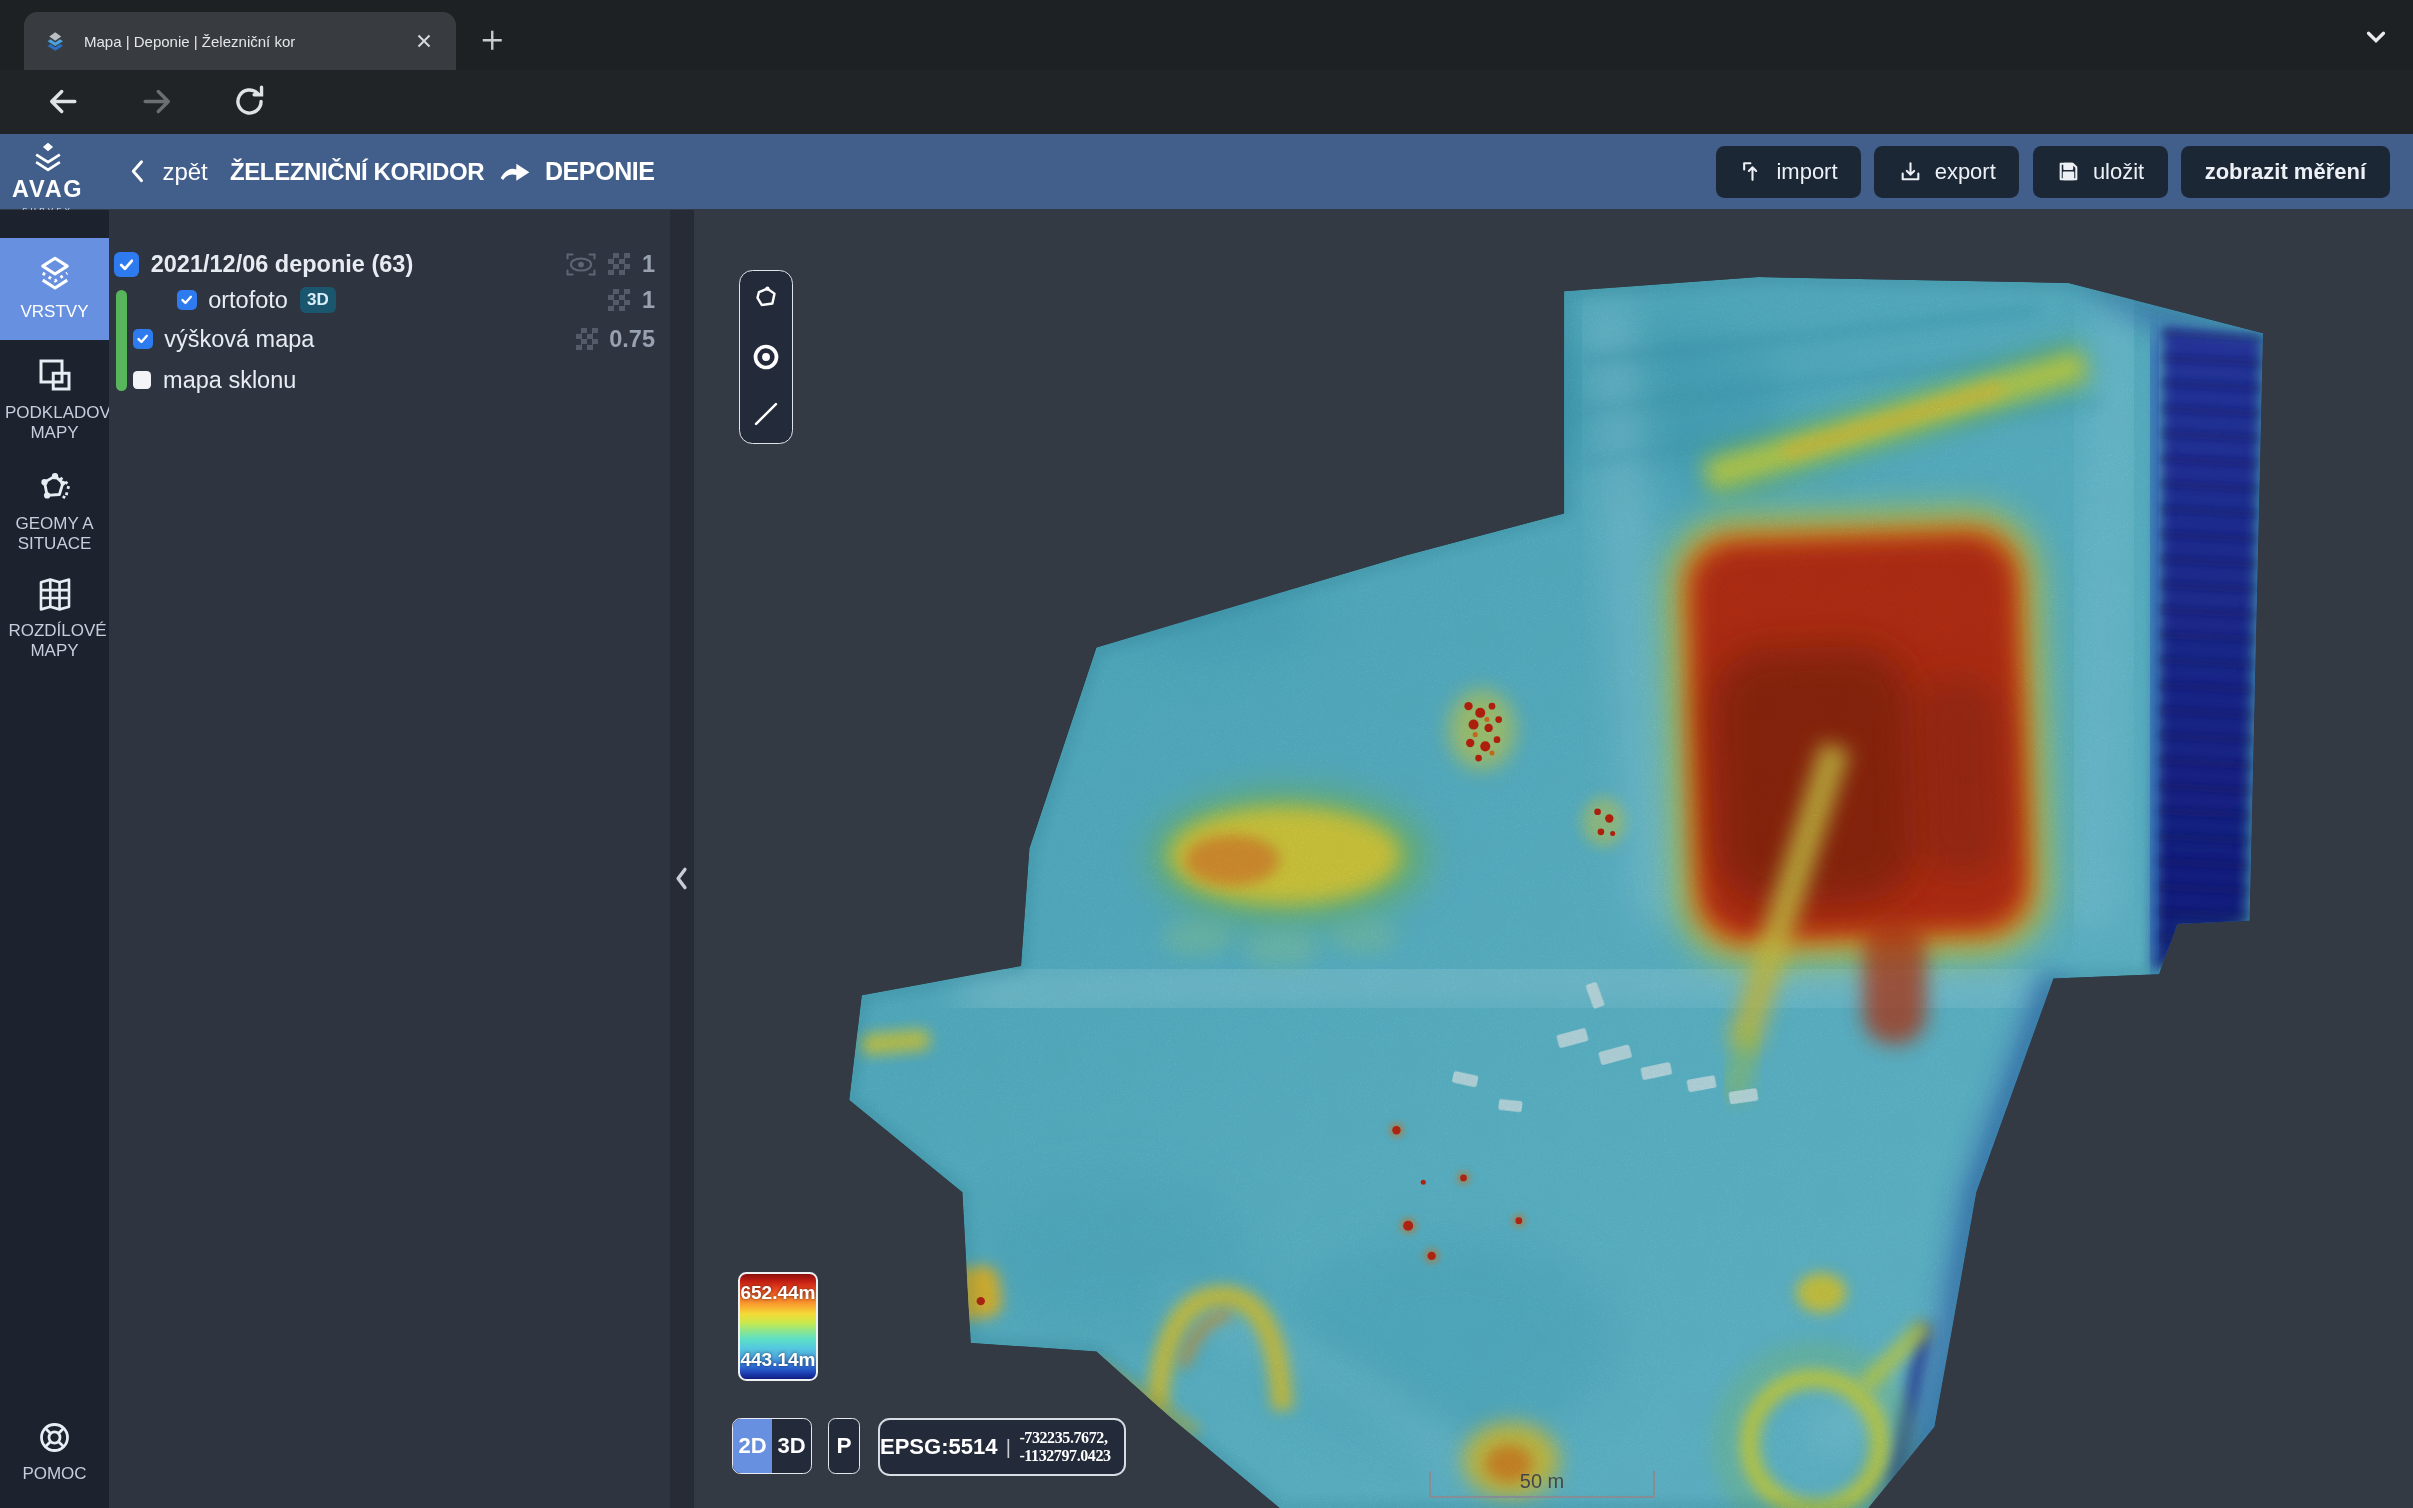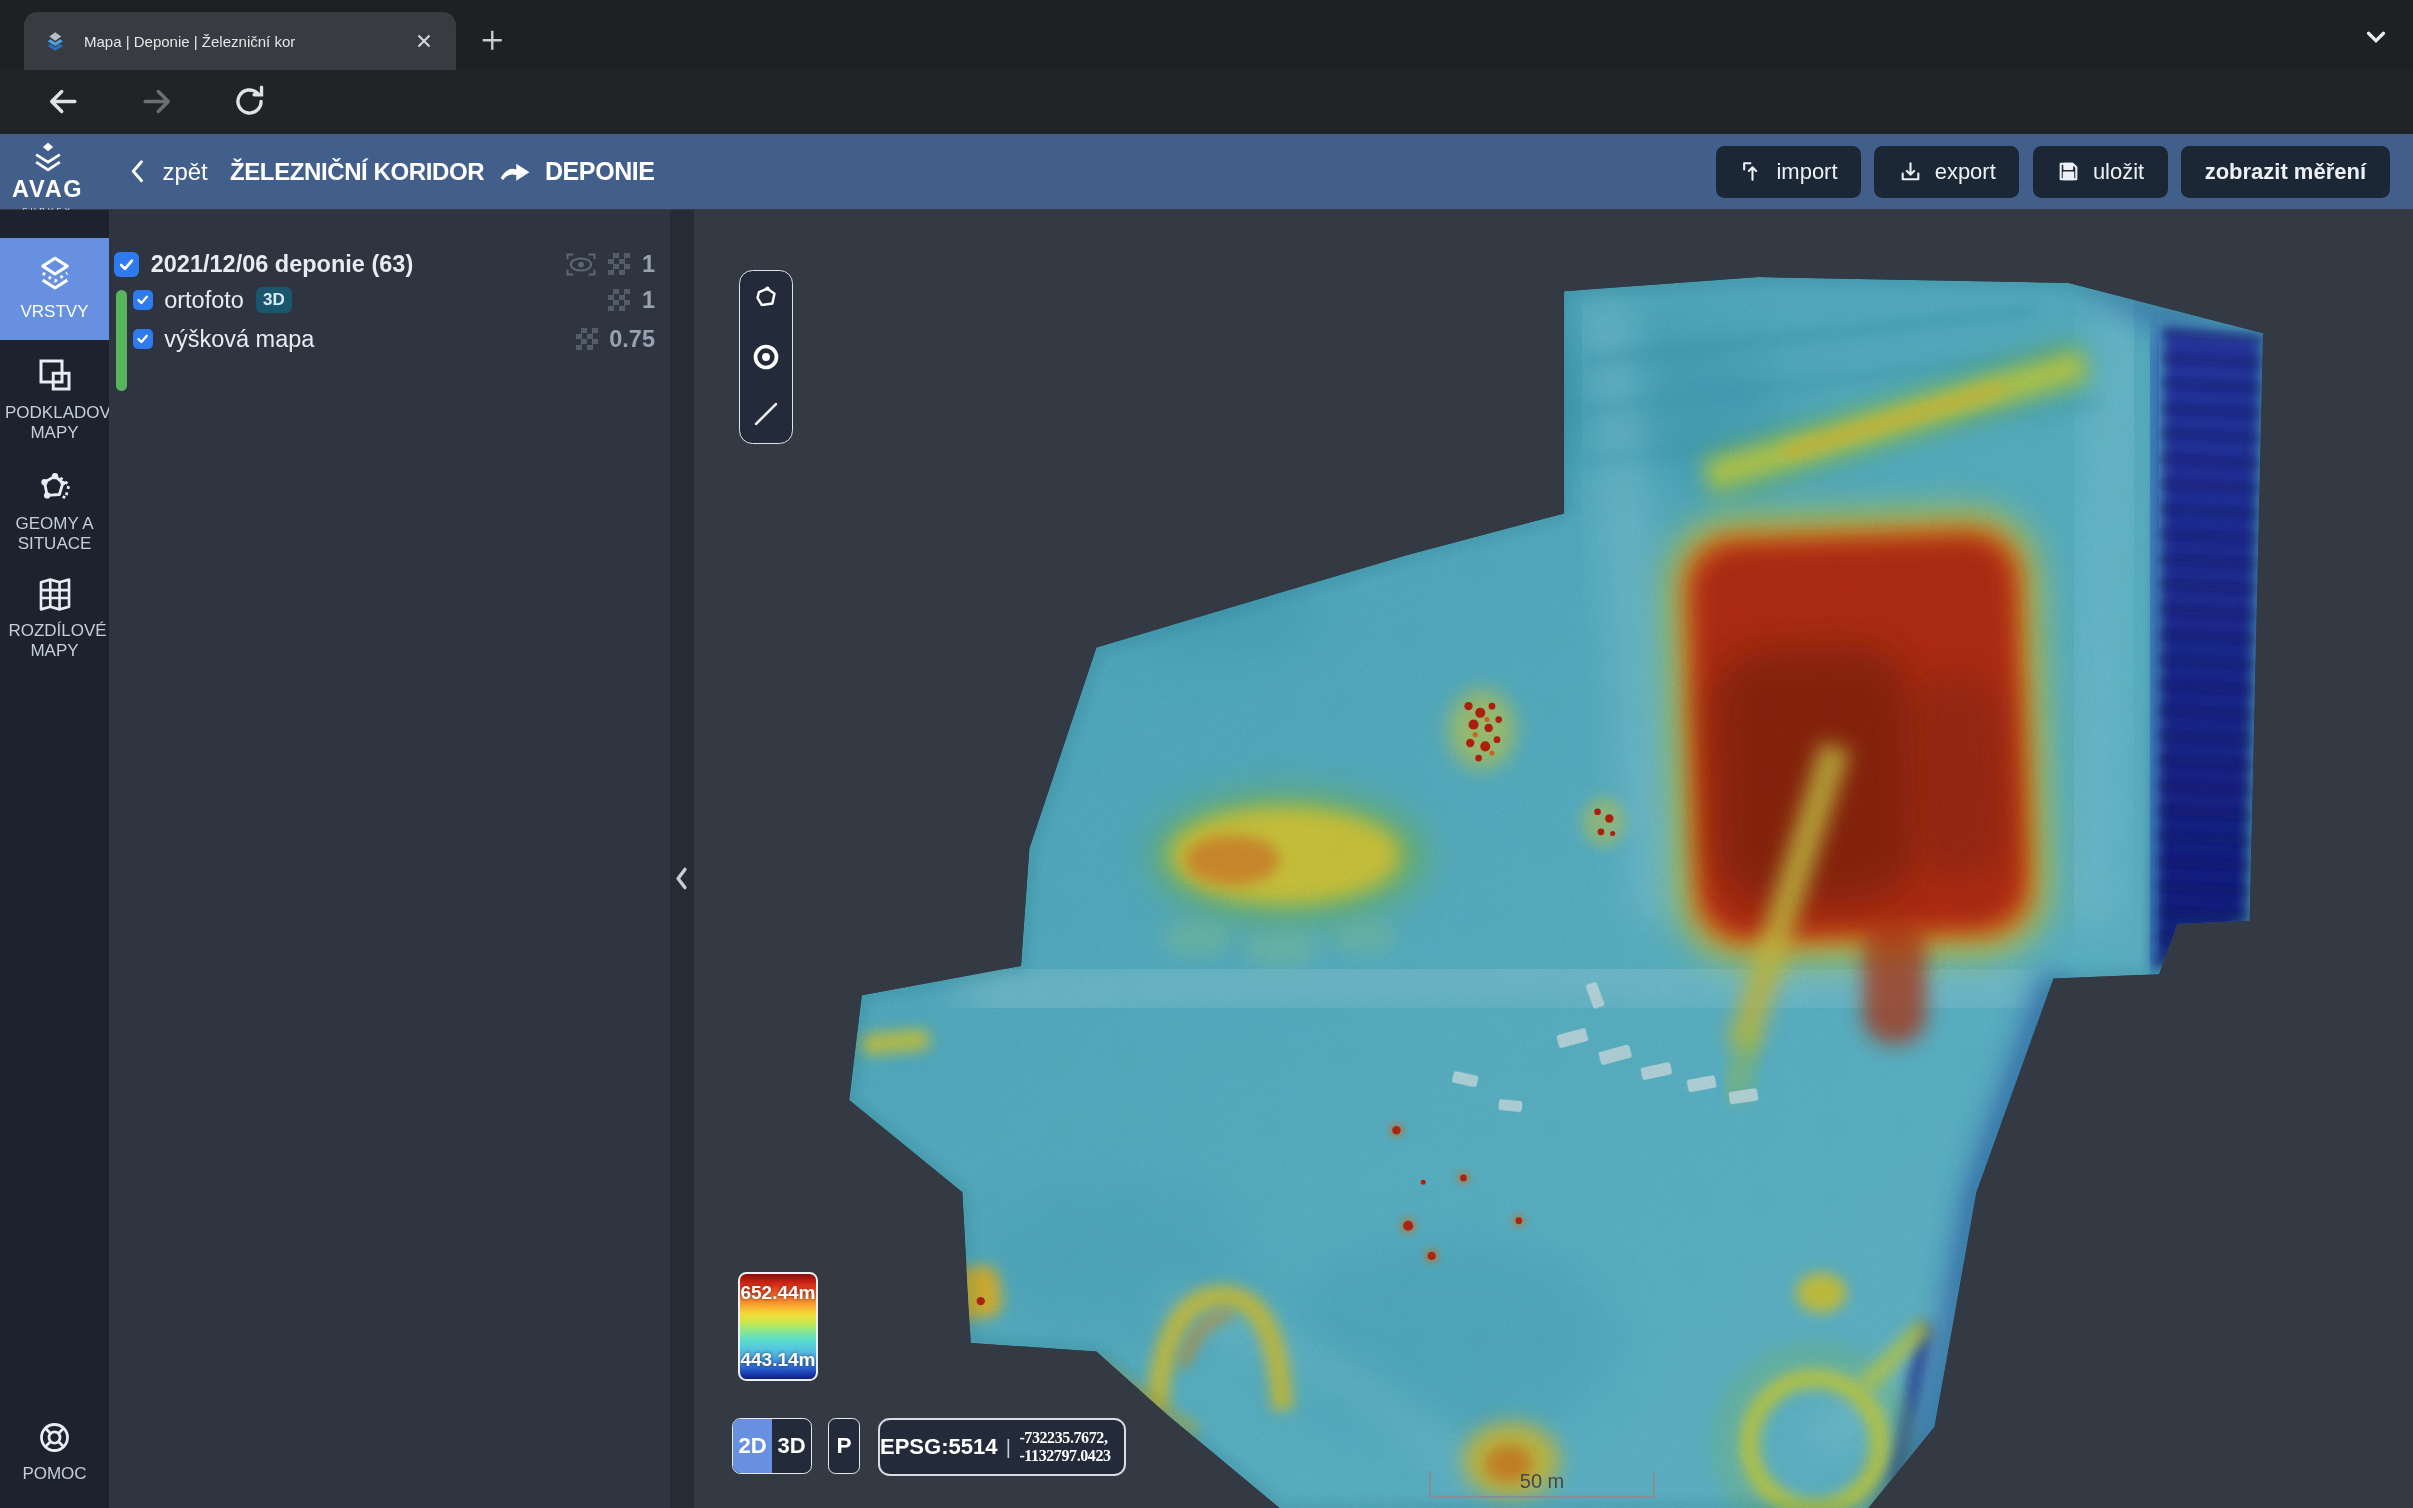--- a/index.html
+++ b/index.html
@@ -330,21 +330,21 @@
             <circle cx="19" cy="16" r="3.4" fill="currentColor" stroke="none"></circle>
           </svg>
         </span>
         <span class="checker"></span>
         <span class="opacity-val">1</span>
       </span>
     </div>
 
     <div class="green-bar"></div>
 
-    <div class="lrow" style="top:75px;">
+    <div class="lrow" style="top:75px;padding-left:44px;">
       <span class="cb small" style="margin-left:23.5px">
         <svg class="ic" width="13.4" height="13.4" viewBox="0 0 16 16" stroke="#fff" stroke-width="2.8" fill="none" stroke-linecap="round" stroke-linejoin="round">
             <polyline points="3 8.5 6.5 12 13 4.5"></polyline>
           </svg>
       </span>
       <span class="label">ortofoto</span>
       <span class="badge3d">3D</span>
       <span class="row-right">
         <span class="checker"></span>
         <span class="opacity-val">1</span>
@@ -357,20 +357,24 @@
             <polyline points="3 8.5 6.5 12 13 4.5"></polyline>
           </svg>
       </span>
       <span class="label">výšková mapa</span>
       <span class="row-right">
         <span class="checker"></span>
         <span class="opacity-val">0.75</span>
       </span>
     </div>
 
+    <div class="lrow" style="top:155px;">
+      <span class="cb off" style="margin-left:24px"></span>
+      <span class="label">mapa sklonu</span>
+    </div>
   </div>
 
   <div class="collapse-strip">
     <div class="collapse-handle">
       <svg class="ic" width="17" height="25" viewBox="0 0 14 22" stroke="currentColor" stroke-width="3" fill="none" stroke-linecap="round" stroke-linejoin="round">
           <polyline points="10 3 4 11 10 19"></polyline>
         </svg>
     </div>
   </div>
 

